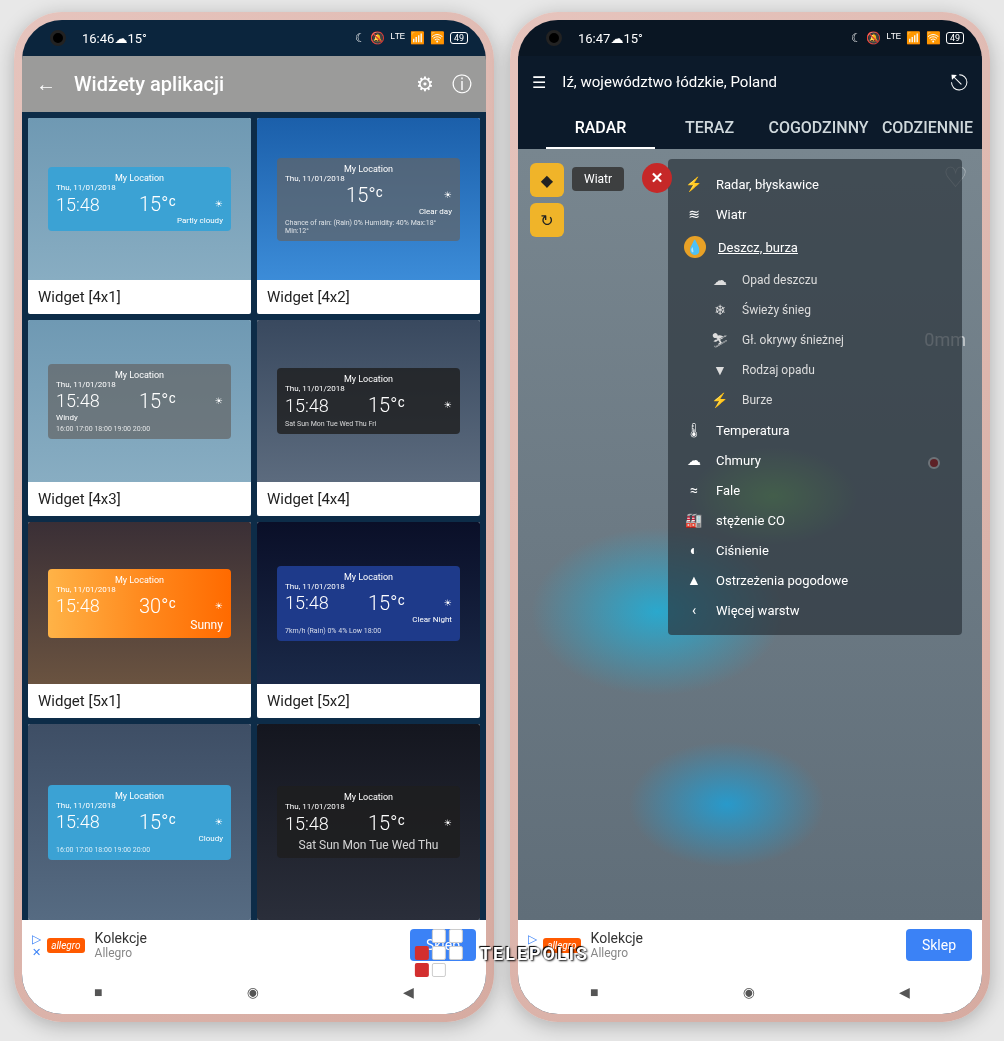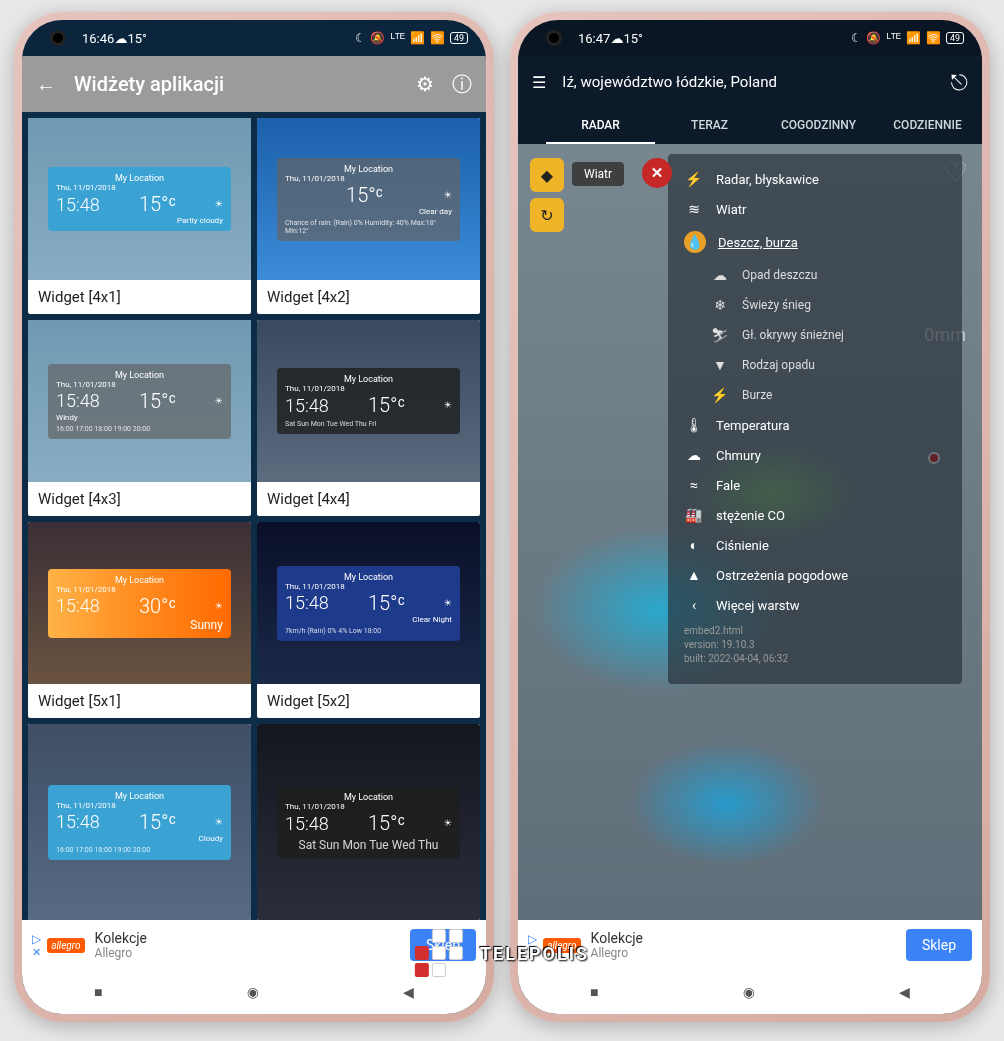--- a/index.html
+++ b/index.html
@@ -170,21 +170,21 @@
     color:#fff;
     padding:0 14px;
     gap:16px;
     background:#0c1a2a;
   }
   .locname{font-size:15px; flex:1; white-space:nowrap; overflow:hidden;}
   .tabs{
     display:flex;
     background:#0c1a2a;
     color:#cfd8dc;
-    font-size:12px;
+    font-size:16px;
     font-weight:500;
     padding-left:28px;
   }
   .tab{flex:1; text-align:center; padding:10px 0;}
   .tab.active{color:#fff; border-bottom:2px solid #fff;}
 
   .mapwrap{flex:1; position:relative; overflow:hidden; background:#6b7b87;}
   .mapbg{
     position:absolute; inset:0;
     background:
@@ -559,25 +559,20 @@
             </div>
             <div class="lrow">
               <span class="lic">▲</span>
               <span class="ltxt">Ostrzeżenia pogodowe</span>
             </div>
             <div class="lrow">
               <span class="lic">‹</span>
               <span class="ltxt">Więcej warstw</span>
             </div>
           </div>
-       <div class="verinfo">
-         <div>embed2.html</div>
-         <div>version: 19.10.3</div>
-         <div>built: 2022-04-04, 06:32</div>
-       </div>
      </div>
    </div>
 
    <div class="adbar">
      <div class="adleft">
        <div style="display:flex;flex-direction:column;align-items:center;">
          <span class="adtri">▷</span>
          <span class="adclose">✕</span>
        </div>
        <span class="allegro">allegro</span>

